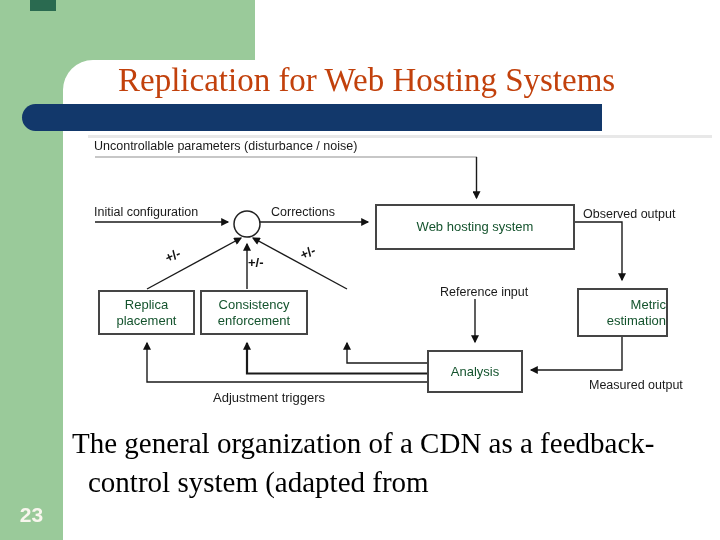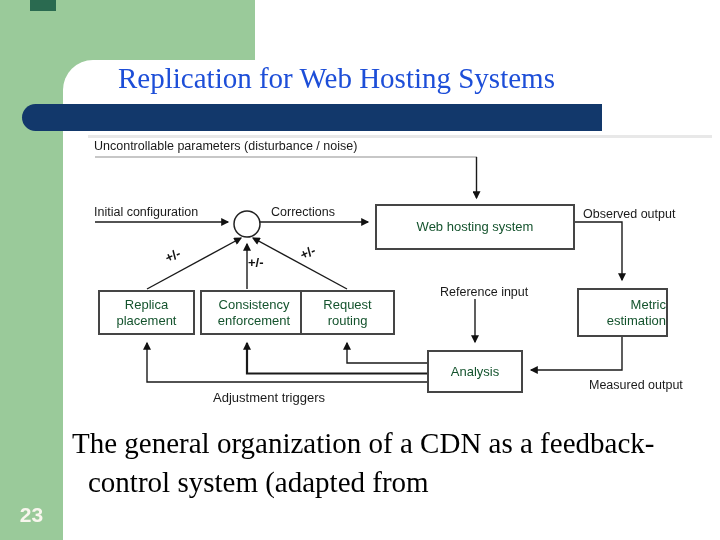--- a/index.html
+++ b/index.html
@@ -8,21 +8,21 @@
   
   .green-top{position:absolute;left:0;top:0;width:255px;height:60px;background:#9ACA9A;z-index:1;}
   .green-side{position:absolute;left:0;top:0;width:63px;height:540px;background:#9ACA9A;z-index:1;}
   .corner-patch{position:absolute;left:63px;top:60px;width:34px;height:34px;background:#9ACA9A;z-index:1;}
   .panel{position:absolute;left:63px;top:60px;width:657px;height:480px;background:#ffffff;
          border-top-left-radius:30px;z-index:2;}
   .accent-square{position:absolute;left:30px;top:0;width:26px;height:11px;background:#2A6A50;z-index:5;}
   .navy-bar{position:absolute;left:22px;top:104px;width:580px;height:27px;background:#12386B;
             border-radius:14px 0 0 14px;z-index:5;}
   .slide-title{position:absolute;left:118px;top:62px;font-family:"Liberation Serif",serif;
-               font-size:29px;color:#1d4ed8;white-space:nowrap;z-index:6;}
+               font-size:33px;color:#c2410c;white-space:nowrap;z-index:6;}
   .diagram-top-edge{position:absolute;left:88px;top:135px;width:624px;height:3px;background:#e0e0e0;
                     opacity:.75;z-index:3;}
   
   .diagram{position:absolute;left:0;top:0;width:720px;height:540px;z-index:4;}
   .diagram svg{position:absolute;left:0;top:0;}
   .dbox{position:absolute;background:#ffffff;border:2px solid #454545;display:flex;
         flex-direction:column;align-items:center;justify-content:center;text-align:center;
         font-size:13px;line-height:1.18;color:#14532d;box-sizing:border-box;}
   .dlabel{position:absolute;font-size:12.5px;color:#1a1a1a;white-space:nowrap;}
   .pm{position:absolute;font-size:13px;font-weight:600;color:#111;white-space:nowrap;}
@@ -87,24 +87,20 @@
       <span>Web hosting system</span>
     </div>
     <div class="dbox" style="left:98px;top:290px;width:97px;height:45px;">
       <span>Replica</span>
       <span>placement</span>
     </div>
     <div class="dbox" style="left:200px;top:290px;width:108px;height:45px;">
       <span>Consistency</span>
       <span>enforcement</span>
     </div>
-    <div class="dbox" style="left:300px;top:290px;width:95px;height:45px;">
-      <span>Request</span>
-      <span>routing</span>
-    </div>
     <div class="dbox" style="left:427px;top:350px;width:96px;height:43px;">
       <span>Analysis</span>
     </div>
     <div class="dbox" style="left:577px;top:288px;width:91px;height:49px;align-items:flex-end;">
       <span>Metric</span>
       <span>estimation</span>
     </div>
 
     <div class="dlabel" style="left:94px;top:139px;">Uncontrollable parameters (disturbance / noise)</div>
     <div class="dlabel" style="left:94px;top:205px;">Initial configuration</div>

